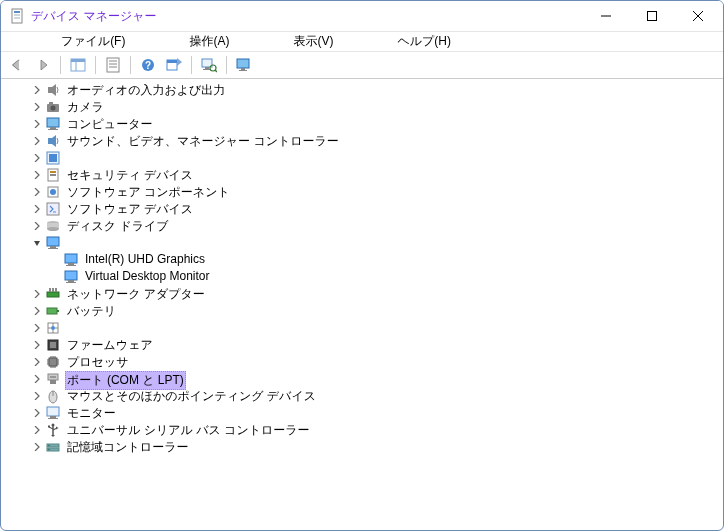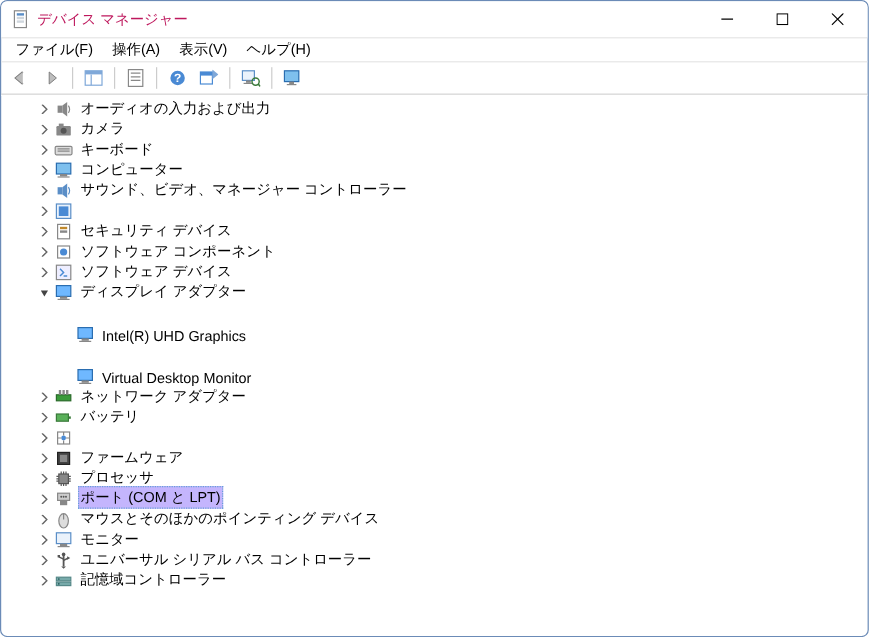--- a/index.html
+++ b/index.html
@@ -16,32 +16,32 @@
   flex-direction: column;
 }
 .titlebar {
   height: 30px;
   display: flex;
   align-items: center;
   padding: 0 2px 0 8px;
   background: #fff;
 }
 .titlebar .app-icon { width: 16px; height: 16px; margin-right: 6px; }
-.titlebar .title { flex: 1; font-size: 12px; color: #be185d; }
+.titlebar .title { flex: 1; font-size: 12px; color: #6d28d9; }
 .win-btn { width: 46px; height: 30px; display: flex; align-items: center; justify-content: center; }
 .win-btn svg { width: 10px; height: 10px; }
 .menubar {
   height: 20px;
   display: flex;
   align-items: center;
   padding: 0 4px;
   font-size: 12px;
   border-top: 1px solid #e5e5e5;
 }
-.menubar .menu-item { padding: 2px 8px; cursor: default; }
+.menubar .menu-item { padding: 2px 8px; cursor: default; margin-left: 48px; }
 .toolbar {
   height: 28px;
   display: flex;
   align-items: center;
   padding: 2px 4px;
   gap: 2px;
   border-top: 1px solid #e5e5e5;
   border-bottom: 1px solid #ccc;
 }
 .tb-btn {
@@ -57,38 +57,38 @@
   padding: 2px 0;
   position: relative;
   border-top: 1px solid #fff;
 }
 .tree-container::-webkit-scrollbar { width: 17px; }
 .tree-container::-webkit-scrollbar-track { background: #f0f0f0; }
 .tree-container::-webkit-scrollbar-thumb { background: #c1c1c1; border: 1px solid #a0a0a0; }
 .tree-row {
   height: 17px;
   display: flex;
-  align-items: flex-end;
+  align-items: flex-start;
   white-space: nowrap;
   cursor: default;
 }
 .tree-row .expander {
   width: 16px; height: 16px;
   display: flex; align-items: center; justify-content: center;
   color: #666;
 }
 .tree-row .label { padding: 0 2px; }
 .tree-row.selected .label {
   background: #c4b5fd;
   border: 1px dotted #66a0d8;
   padding: 0 1px;
 }
 .node-icon { width: 16px; height: 16px; margin-right: 4px; flex-shrink: 0; }
 .indent1 { padding-left: 28px; }
-.indent2 { padding-left: 46px; margin-top: 18px; }
+.indent2 { padding-left: 46px; }
 </style>
 </head>
 <body>
 
 <div class="titlebar">
   <span class="app-icon">
     <svg viewBox="0 0 16 16">
         <rect x="3" y="1" width="10" height="14" fill="#fff" stroke="#888"></rect>
         <rect x="5" y="3" width="6" height="2" fill="#5a8ec7"></rect>
         <rect x="5" y="6" width="6" height="2" fill="#cfd6dd"></rect>
@@ -207,31 +207,20 @@
         </svg></span>
       <span class="label">カメラ</span>
     </div>
     <div class="tree-row indent1">
       <span class="expander">
         <svg width="8" height="8" viewBox="0 0 8 8">
           <path d="M2 0 L6 4 L2 8" fill="none" stroke="#666" stroke-width="1.2"></path>
         </svg>
       </span>
       <span class="node-icon"><svg width="16" height="16" viewBox="0 0 16 16">
-          <use href="#i-keyboard"></use>
-        </svg></span>
-      <span class="label">キーボード</span>
-    </div>
-    <div class="tree-row indent1">
-      <span class="expander">
-        <svg width="8" height="8" viewBox="0 0 8 8">
-          <path d="M2 0 L6 4 L2 8" fill="none" stroke="#666" stroke-width="1.2"></path>
-        </svg>
-      </span>
-      <span class="node-icon"><svg width="16" height="16" viewBox="0 0 16 16">
           <use href="#i-computer"></use>
         </svg></span>
       <span class="label">コンピューター</span>
     </div>
     <div class="tree-row indent1">
       <span class="expander">
         <svg width="8" height="8" viewBox="0 0 8 8">
           <path d="M2 0 L6 4 L2 8" fill="none" stroke="#666" stroke-width="1.2"></path>
         </svg>
       </span>
@@ -279,27 +268,37 @@
         </svg>
       </span>
       <span class="node-icon"><svg width="16" height="16" viewBox="0 0 16 16">
           <use href="#i-swdev"></use>
         </svg></span>
       <span class="label">ソフトウェア デバイス</span>
     </div>
     <div class="tree-row indent1">
       <span class="expander">
         <svg width="8" height="8" viewBox="0 0 8 8">
+          <path d="M2 0 L6 4 L2 8" fill="none" stroke="#666" stroke-width="1.2"></path>
+        </svg>
+      </span>
+      <span class="node-icon"><svg width="16" height="16" viewBox="0 0 16 16">
+          <use href="#i-disk"></use>
+        </svg></span>
+      <span class="label">ディスク ドライブ</span>
+    </div>
+    <div class="tree-row indent1">
+      <span class="expander">
+        <svg width="8" height="8" viewBox="0 0 8 8">
           <path d="M1 2 L7 2 L4 7 Z" fill="#444"></path>
         </svg>
       </span>
       <span class="node-icon"><svg width="16" height="16" viewBox="0 0 16 16">
           <use href="#i-display"></use>
         </svg></span>
-      <span class="label">ディスプレイ アダプター</span>
     </div>
     <div class="tree-row indent2">
       <span class="expander"></span>
       <span class="node-icon"><svg width="16" height="16" viewBox="0 0 16 16">
           <use href="#i-display"></use>
         </svg></span>
       <span class="label">Intel(R) UHD Graphics</span>
     </div>
     <div class="tree-row indent2">
       <span class="expander"></span>

